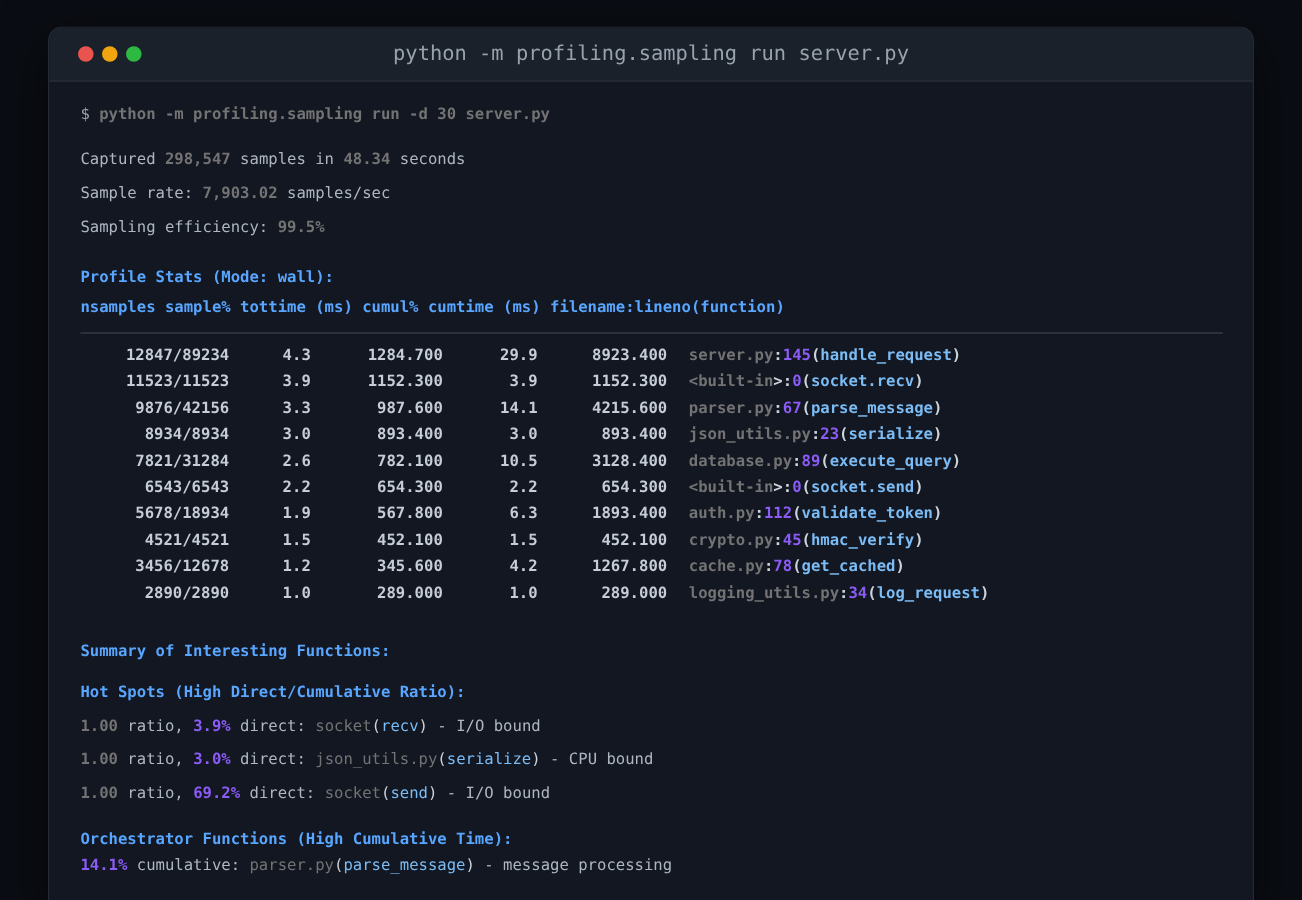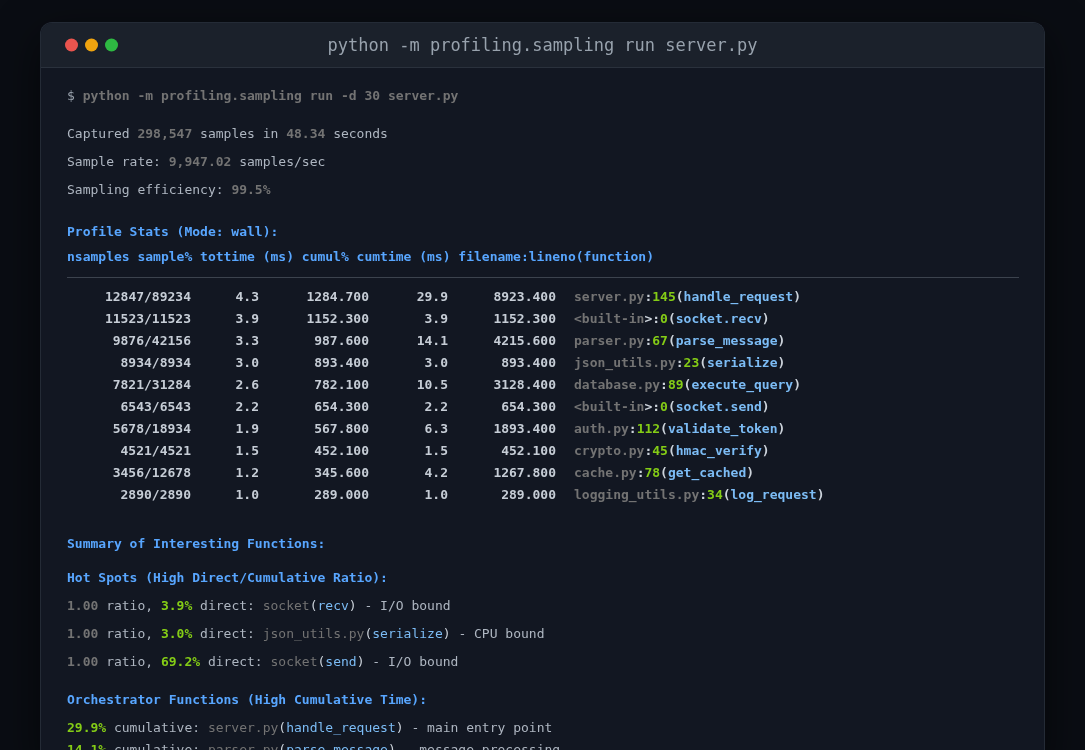--- a/index.html
+++ b/index.html
@@ -41,21 +41,21 @@
   .mt24 { margin-top:24px; }
   .mt6  { margin-top:6px; }
   .b { font-weight:bold; }
   .sb { font-weight:600; }
   .c-fg     { color:#aeb6c1; }
   .c-dim    { color:#9aa3ae; }
   .c-bright { color:#ccd3db; }
   .c-green  { color:#737373;margin-top:20px; }
   .c-blue   { color:#58a6ff; font-weight:bold; }
   .c-lblue  { color:#7cbcf5; }
-  .c-orange { color:#84cc16; }
+  .c-orange { color:#8b5cf6; }
   .hdr-row { line-height:22px; }
   .divider { height:1px; width:952px; background:#3c434e; margin:9px 0 8px 0; }
   .t-row { display:flex; line-height:22px; white-space:pre; color:#c6cdd6;font-weight:bold; }
   .t-c1 { width:124px; text-align:right; }
   .t-c2 { width:68px;  text-align:right; }
   .t-c3 { width:110px; text-align:right; }
   .t-c4 { width:79px;  text-align:right; }
   .t-c5 { width:108px; text-align:right; }
   .t-fn { margin-left:18px; text-align:left; }
   .cutline { margin-top:-6px; }
@@ -72,21 +72,21 @@
     </div>
     <span class="title">python -m profiling.sampling run server.py</span>
   </div>
 
   <div class="content">
 
     <div class="line mt14"><span class="c-dim">$ </span><span class="c-green b">python -m profiling.sampling run -d 30 server.py</span></div>
 
     <div class="line mt10"><span class="c-fg">Captured </span><span class="c-green b">298,547</span><span class="c-fg"> samples in </span><span class="c-green b">48.34</span><span class="c-fg"> seconds</span></div>
 
-    <div class="line"><span class="c-fg">Sample rate: </span><span class="c-green b">9,947.02</span><span class="c-fg"> samples/sec</span></div>
+    <div class="line"><span class="c-fg">Sample rate: </span><span class="c-green b">7,903.02</span><span class="c-fg"> samples/sec</span></div>
 
     <div class="line"><span class="c-fg">Sampling efficiency: </span><span class="c-green b">99.5%</span></div>
 
     <div class="line mt14 c-blue">Profile Stats (Mode: wall):</div>
     <div class="line hdr-row c-blue">nsamples sample% tottime (ms) cumul% cumtime (ms) filename:lineno(function)</div>
     <div class="divider"></div>
 
     <div id="table-rows">
         <div class="t-row"><span class="t-c1">12847/89234</span><span class="t-c2">4.3</span><span class="t-c3">1284.700</span><span class="t-c4">29.9</span><span class="t-c5">8923.400</span><span class="t-fn"><span class="c-green">server.py</span><span class="c-bright">:</span><span class="c-orange">145</span><span class="c-bright">(</span><span class="c-lblue">handle_request</span><span class="c-bright">)</span></span></div>
         <div class="t-row"><span class="t-c1">11523/11523</span><span class="t-c2">3.9</span><span class="t-c3">1152.300</span><span class="t-c4">3.9</span><span class="t-c5">1152.300</span><span class="t-fn"><span class="c-green">&lt;built-in</span><span class="c-bright">&gt;</span><span class="c-bright">:</span><span class="c-orange">0</span><span class="c-bright">(</span><span class="c-lblue">socket.recv</span><span class="c-bright">)</span></span></div>
@@ -103,18 +103,17 @@
     <div class="line mt24 c-blue">Summary of Interesting Functions:</div>
     <div class="line mt6 c-blue">Hot Spots (High Direct/Cumulative Ratio):</div>
     <div id="hotspot-lines">
         <div class="line"><span class="c-green sb">1.00</span><span class="c-fg"> ratio, </span><span class="c-orange sb">3.9%</span><span class="c-fg"> direct: </span><span class="c-green">socket</span><span class="c-bright">(</span><span class="c-lblue">recv</span><span class="c-bright">)</span><span class="c-fg"> - I/O bound</span></div>
         <div class="line"><span class="c-green sb">1.00</span><span class="c-fg"> ratio, </span><span class="c-orange sb">3.0%</span><span class="c-fg"> direct: </span><span class="c-green">json_utils.py</span><span class="c-bright">(</span><span class="c-lblue">serialize</span><span class="c-bright">)</span><span class="c-fg"> - CPU bound</span></div>
         <div class="line"><span class="c-green sb">1.00</span><span class="c-fg"> ratio, </span><span class="c-orange sb">69.2%</span><span class="c-fg"> direct: </span><span class="c-green">socket</span><span class="c-bright">(</span><span class="c-lblue">send</span><span class="c-bright">)</span><span class="c-fg"> - I/O bound</span></div>
       </div>
 
     <div class="line mt10 c-blue">Orchestrator Functions (High Cumulative Time):</div>
     <div id="orchestrator-lines">
-        <div class="line"><span class="c-orange sb">29.9%</span><span class="c-fg"> cumulative: </span><span class="c-green">server.py</span><span class="c-bright">(</span><span class="c-lblue">handle_request</span><span class="c-bright">)</span><span class="c-fg"> - main entry point</span></div>
         <div class="line cutline"><span class="c-orange sb">14.1%</span><span class="c-fg"> cumulative: </span><span class="c-green">parser.py</span><span class="c-bright">(</span><span class="c-lblue">parse_message</span><span class="c-bright">)</span><span class="c-fg"> - message processing</span></div>
       </div>
 
   </div>
 </div>
 
 </body></html>

